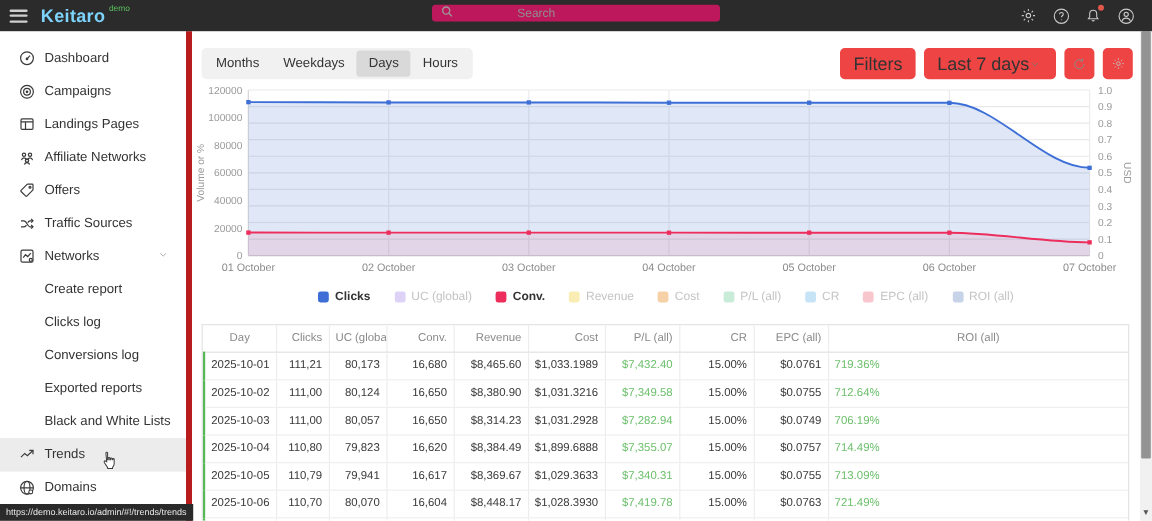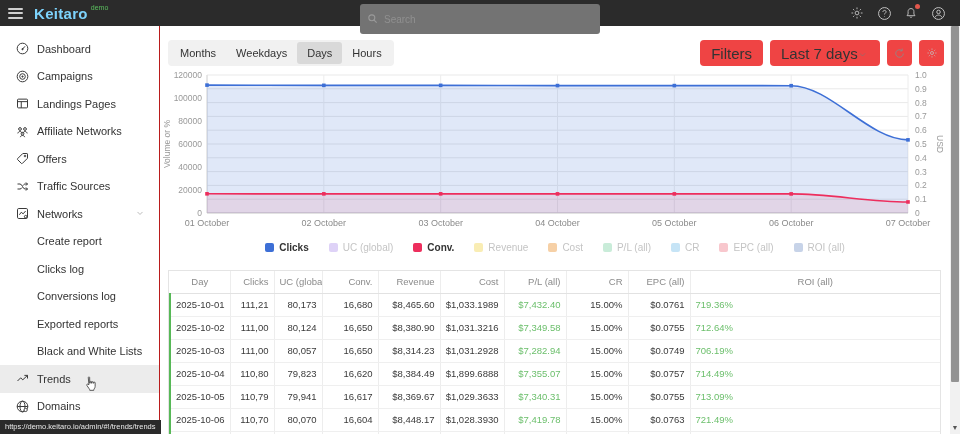--- a/index.html
+++ b/index.html
@@ -7,35 +7,35 @@
     font-family:"Liberation Sans","DejaVu Sans",sans-serif; }
 
   
   .topbar { position:absolute; left:0; top:0; width:960px; height:26px; background:#2b2b2b;
     display:flex; align-items:center; z-index:30; }
   .hamburger { width:30px; height:26px; display:flex; flex-direction:column; justify-content:center;
     align-items:center; gap:2.5px; cursor:pointer; }
   .hamburger span { display:block; width:15px; height:2px; background:#cfcfcf; border-radius:1px; }
   .logo { color:#7dd3fc; font-weight:bold; font-size:15px; letter-spacing:.3px; margin-left:4px; }
   .logo-badge { color:#5abf5e; font-size:7px; margin-left:3px; align-self:flex-start; margin-top:4px; }
-  .searchbox { position:absolute; left:50%; margin-left:-120px; top:4px; width:240px; height:30px;
-    background:#737373; border-radius:3px; display:flex; align-items:center; padding:0 7px; }
+  .searchbox { position:absolute; left:50%; margin-left:-120px; top:4px; width:240px; height:14px;
+    background:#be185d; border-radius:3px; display:flex; align-items:center; padding:0 7px;gap:47px; }
   .searchbox input { background:transparent; border:none; outline:none; color:#ddd; font-size:10px;
     margin-left:6px; width:200px; }
   .searchbox input::placeholder { color:#909090; }
   .topbar-icons { position:absolute; right:14px; top:0; height:26px; display:flex; align-items:center; gap:11px; }
   .tb-icon { width:16px; height:16px; display:flex; align-items:center; justify-content:center;
     position:relative; cursor:pointer; }
   .tb-icon svg { stroke:#c9c9c9; fill:none; stroke-width:1.5; }
   .bell-dot { position:absolute; right:-1px; top:-1px; width:5px; height:5px; border-radius:50%;
     background:#e2574c; }
 
   
   .sidebar { position:absolute; left:0; top:26px; width:160px; bottom:0; background:#fff;
-    border-right:1px solid #b91c1c; padding-top:9px; z-index:10; }
+    border-right:5px solid #b91c1c; padding-top:9px; z-index:10; }
   .side-item { height:27.5px; display:flex; align-items:center; position:relative; cursor:pointer;
     font-size:11px; color:#333; }
   .side-item .s-icon { position:absolute; left:14px; width:16px; height:16px; display:flex;
     align-items:center; justify-content:center; }
   .side-item .s-icon svg { stroke:#3a3a3a; fill:none; stroke-width:1.6; }
   .side-item .s-label { margin-left:37px; white-space:nowrap; }
   .side-item.active { background:#ececec; }
   .side-item .chev { position:absolute; right:14px; }
   .side-item .chev svg { stroke:#9a9a9a; fill:none; stroke-width:1.6; }
 

